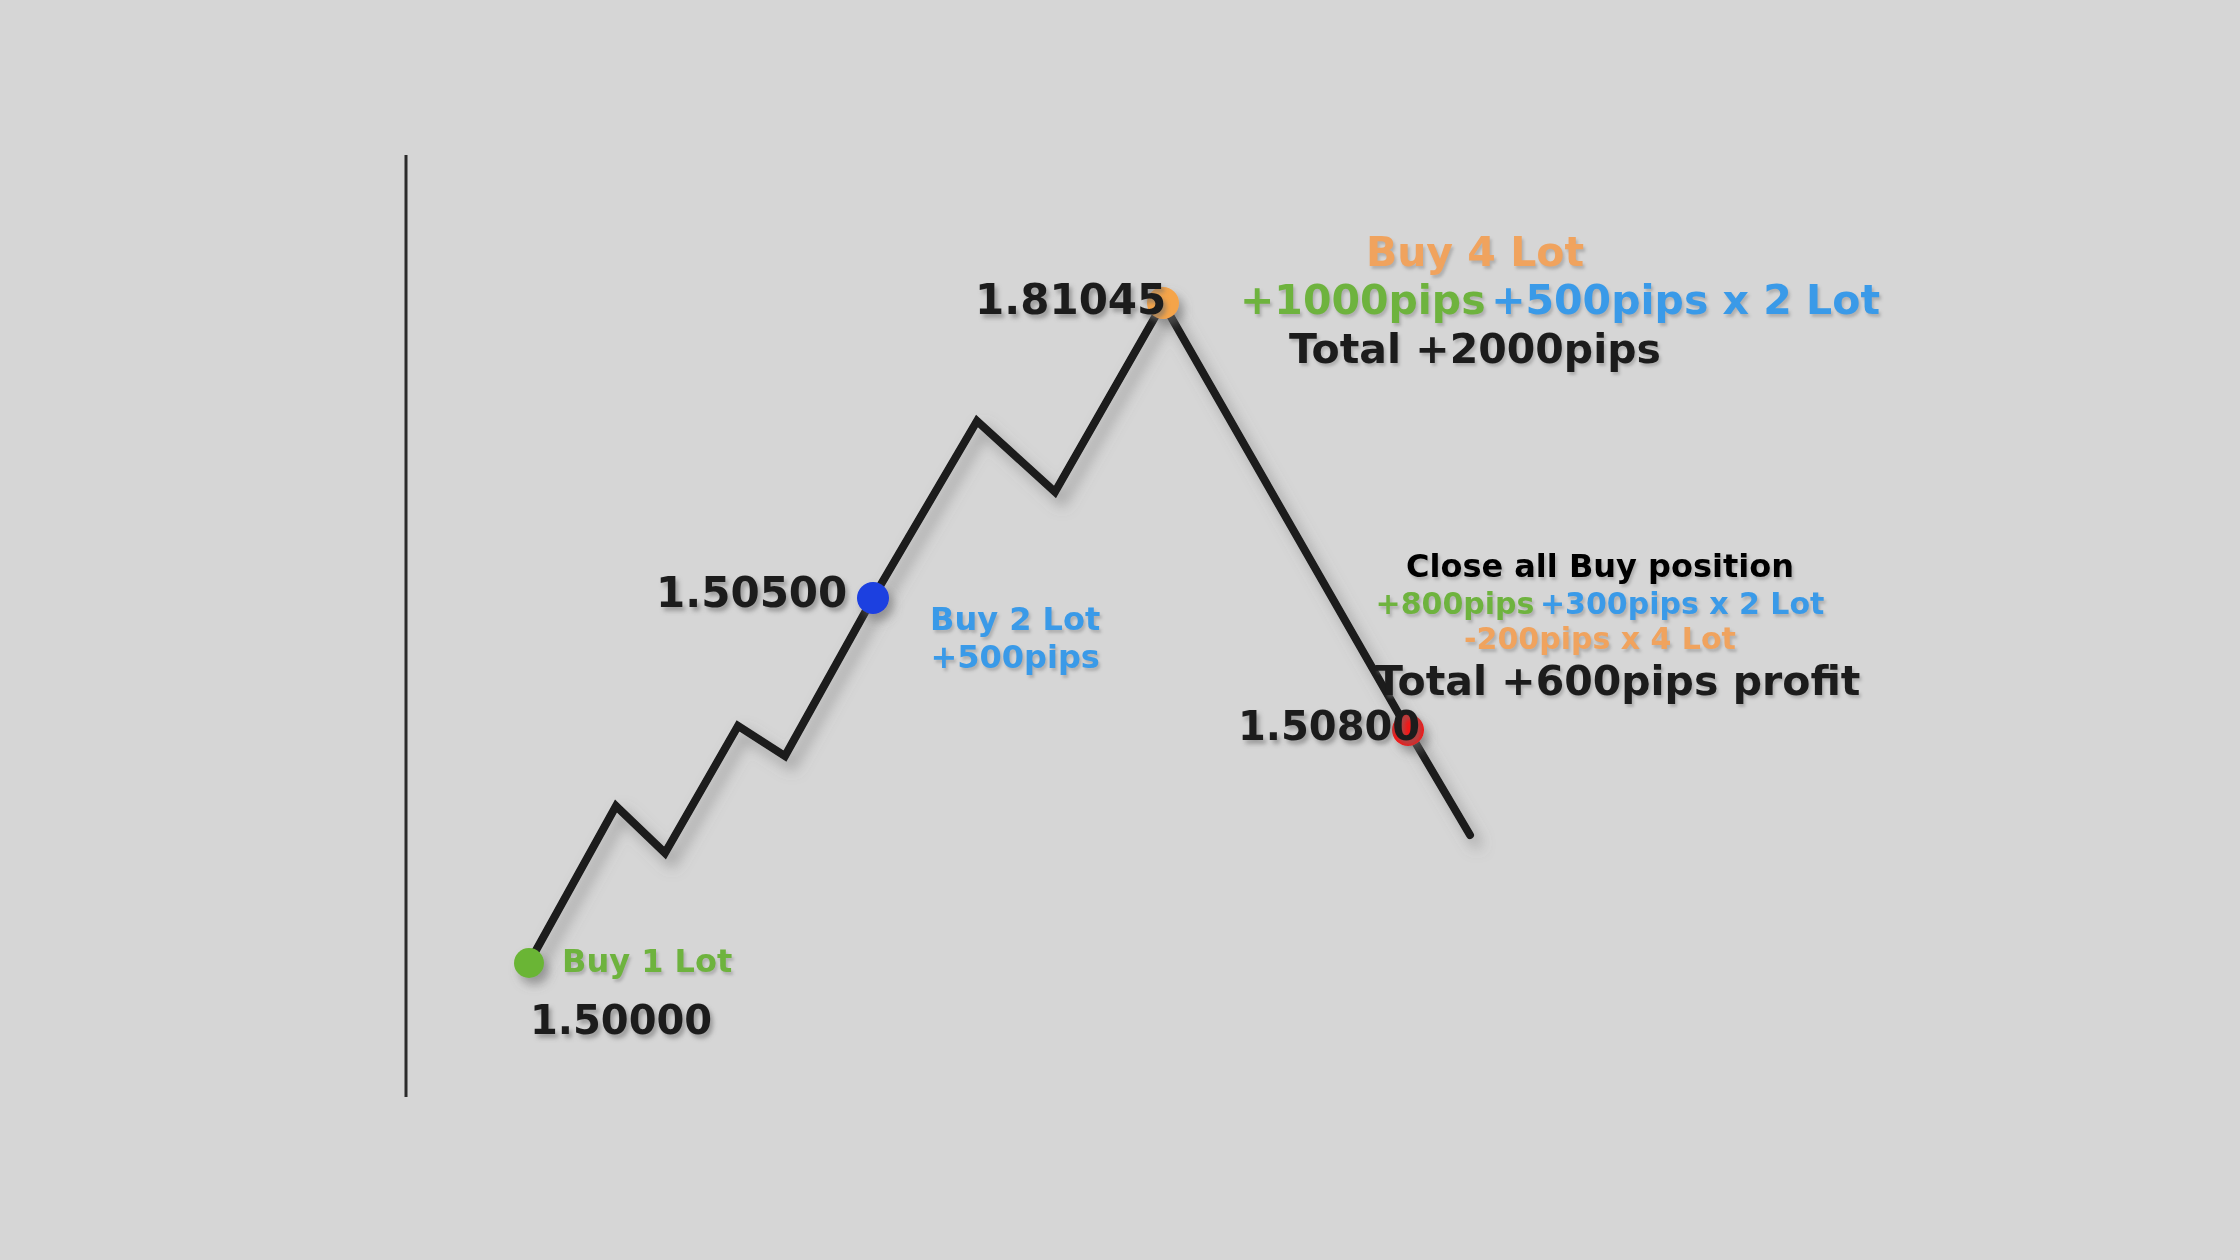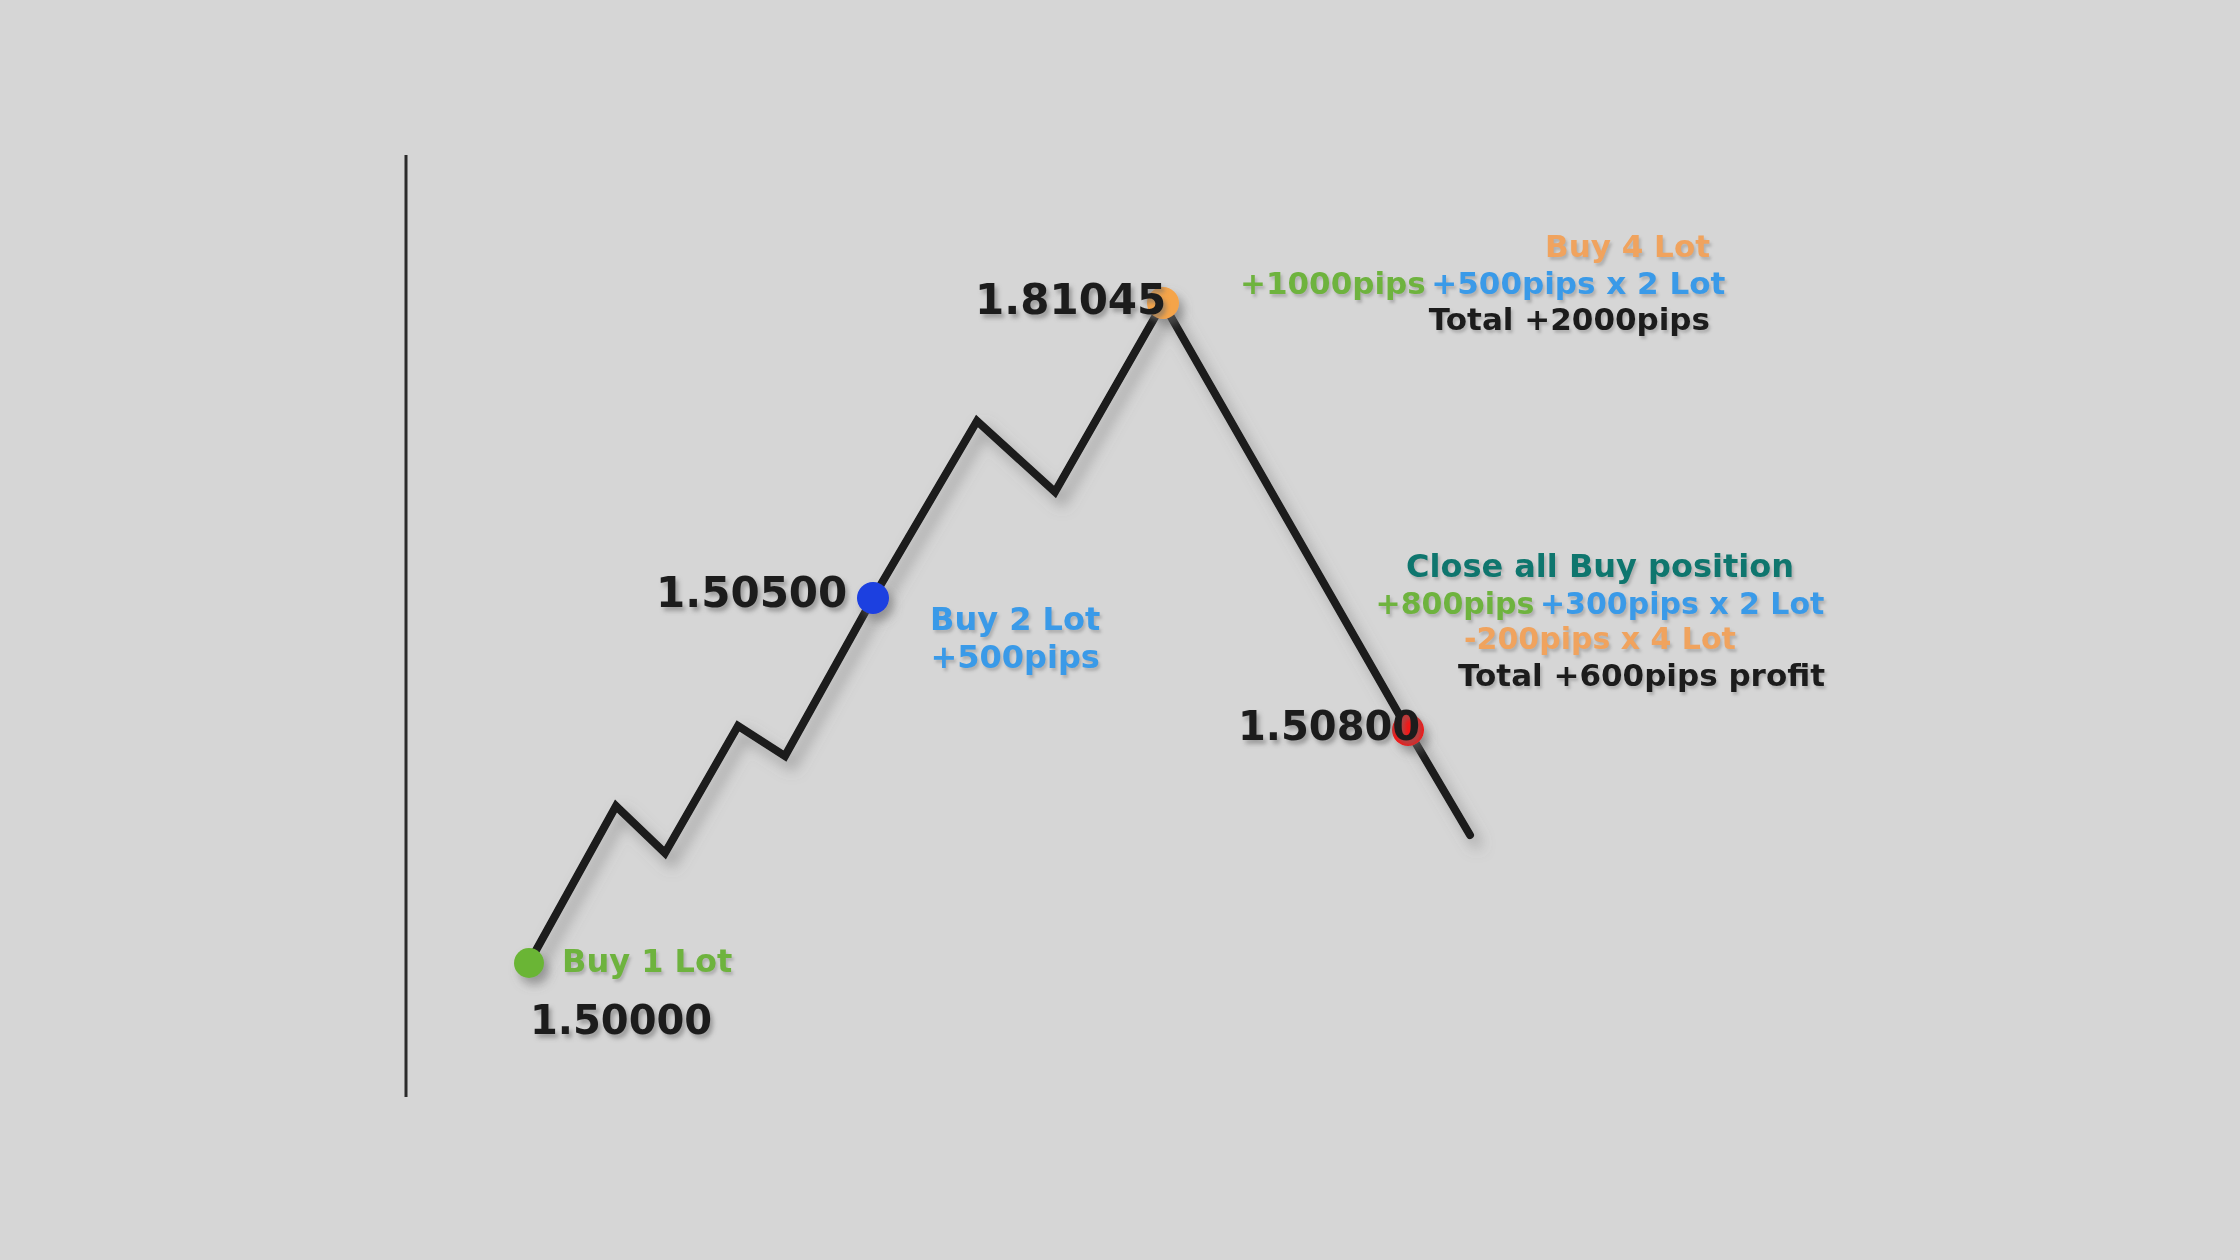--- a/index.html
+++ b/index.html
@@ -36,24 +36,24 @@
   }
   .price-lbl.small { font-size: 40px; }
   .ann {
     text-align: center;
     text-shadow: 2px 3px 3px rgba(120,120,120,0.40);
   }
   .ann-line { display: block; }
   .c-green  { color: #6eb33e; }
   .c-blue   { color: #3a9ae8; }
   .c-orange { color: #f0a35e; }
-  .c-red    { color: #0f766e; }
+  .c-red    { color: #000000; }
   .c-black  { color: #1c1c1c; }
   .f-32 { font-size: 32px; }
-  .f-31 { font-size: 31px; text-align: right; }
+  .f-31 { font-size: 41px; }
   .f-30 { font-size: 30px; }
 </style>
 </head>
 <body>
 
 <div id="stage">
 
   <svg id="chart-svg" viewBox="0 0 2240 1260">
     <defs>
       <filter id="softshadow" x="-30%" y="-30%" width="180%" height="180%">

